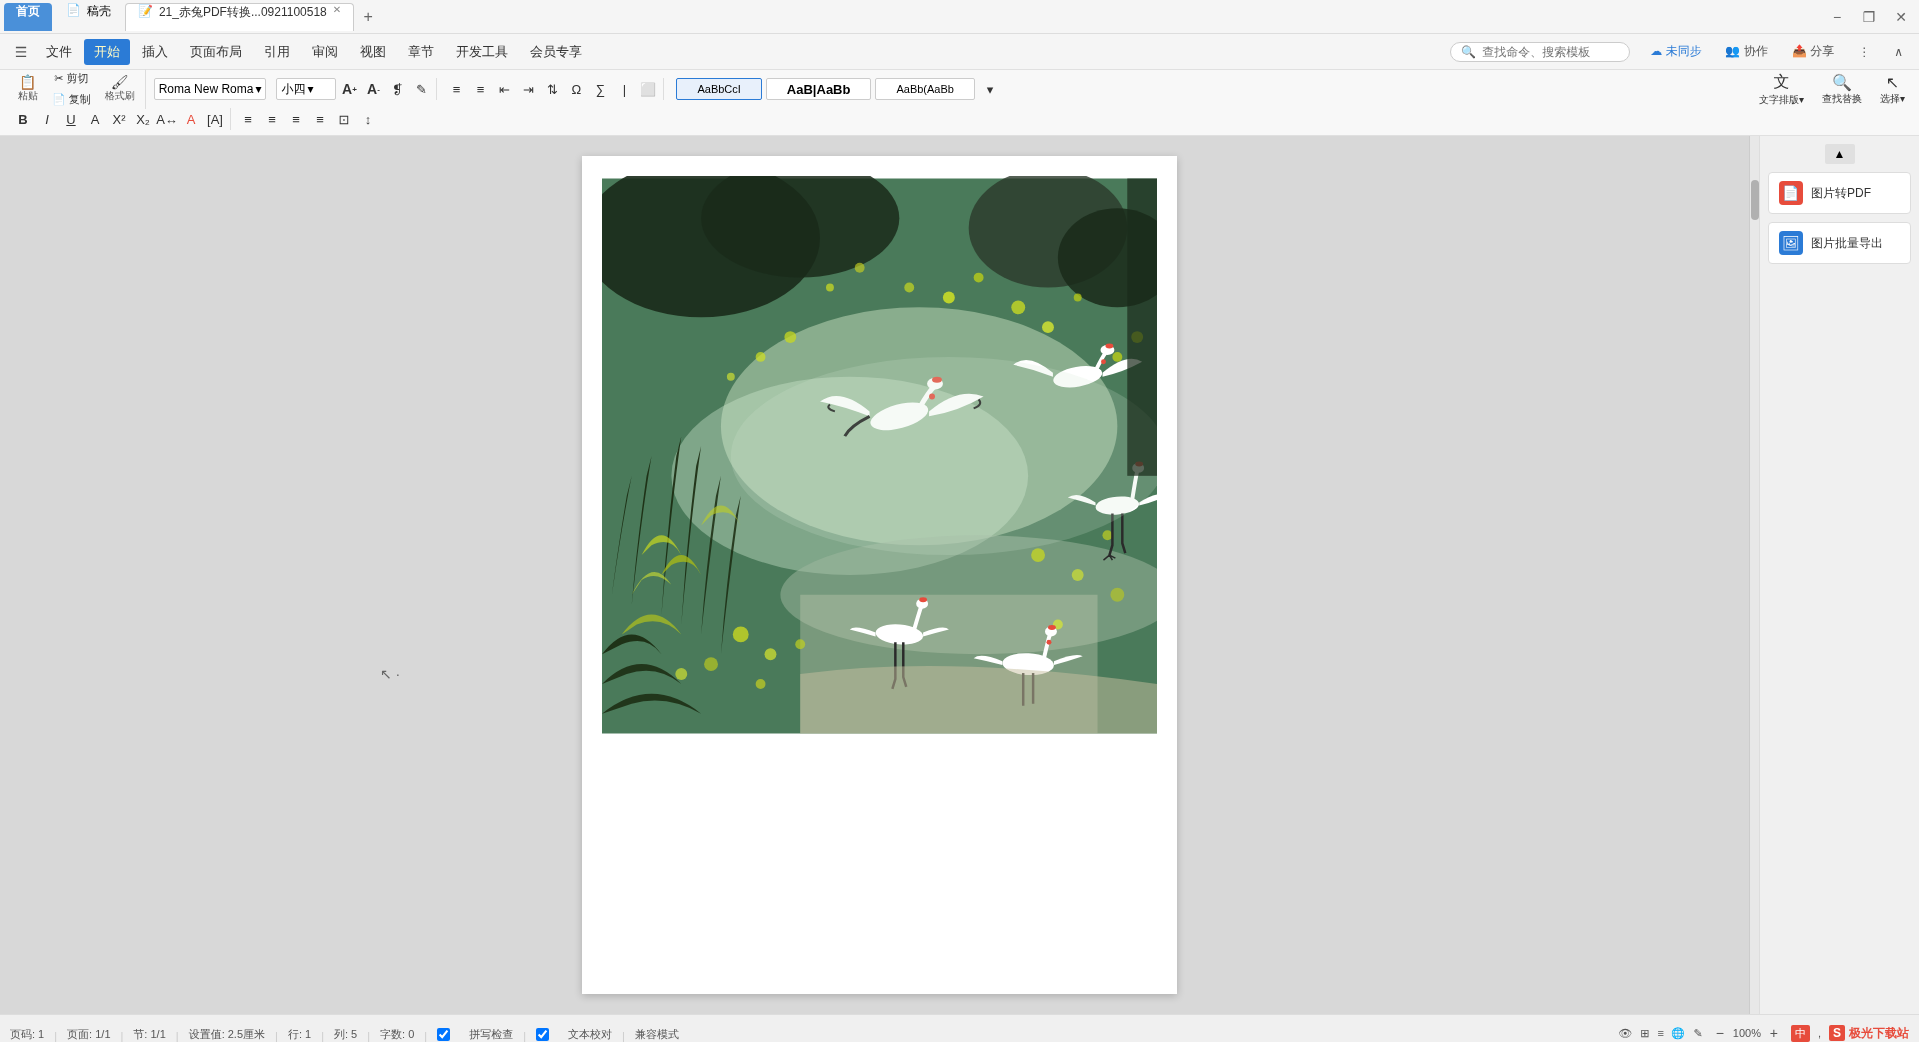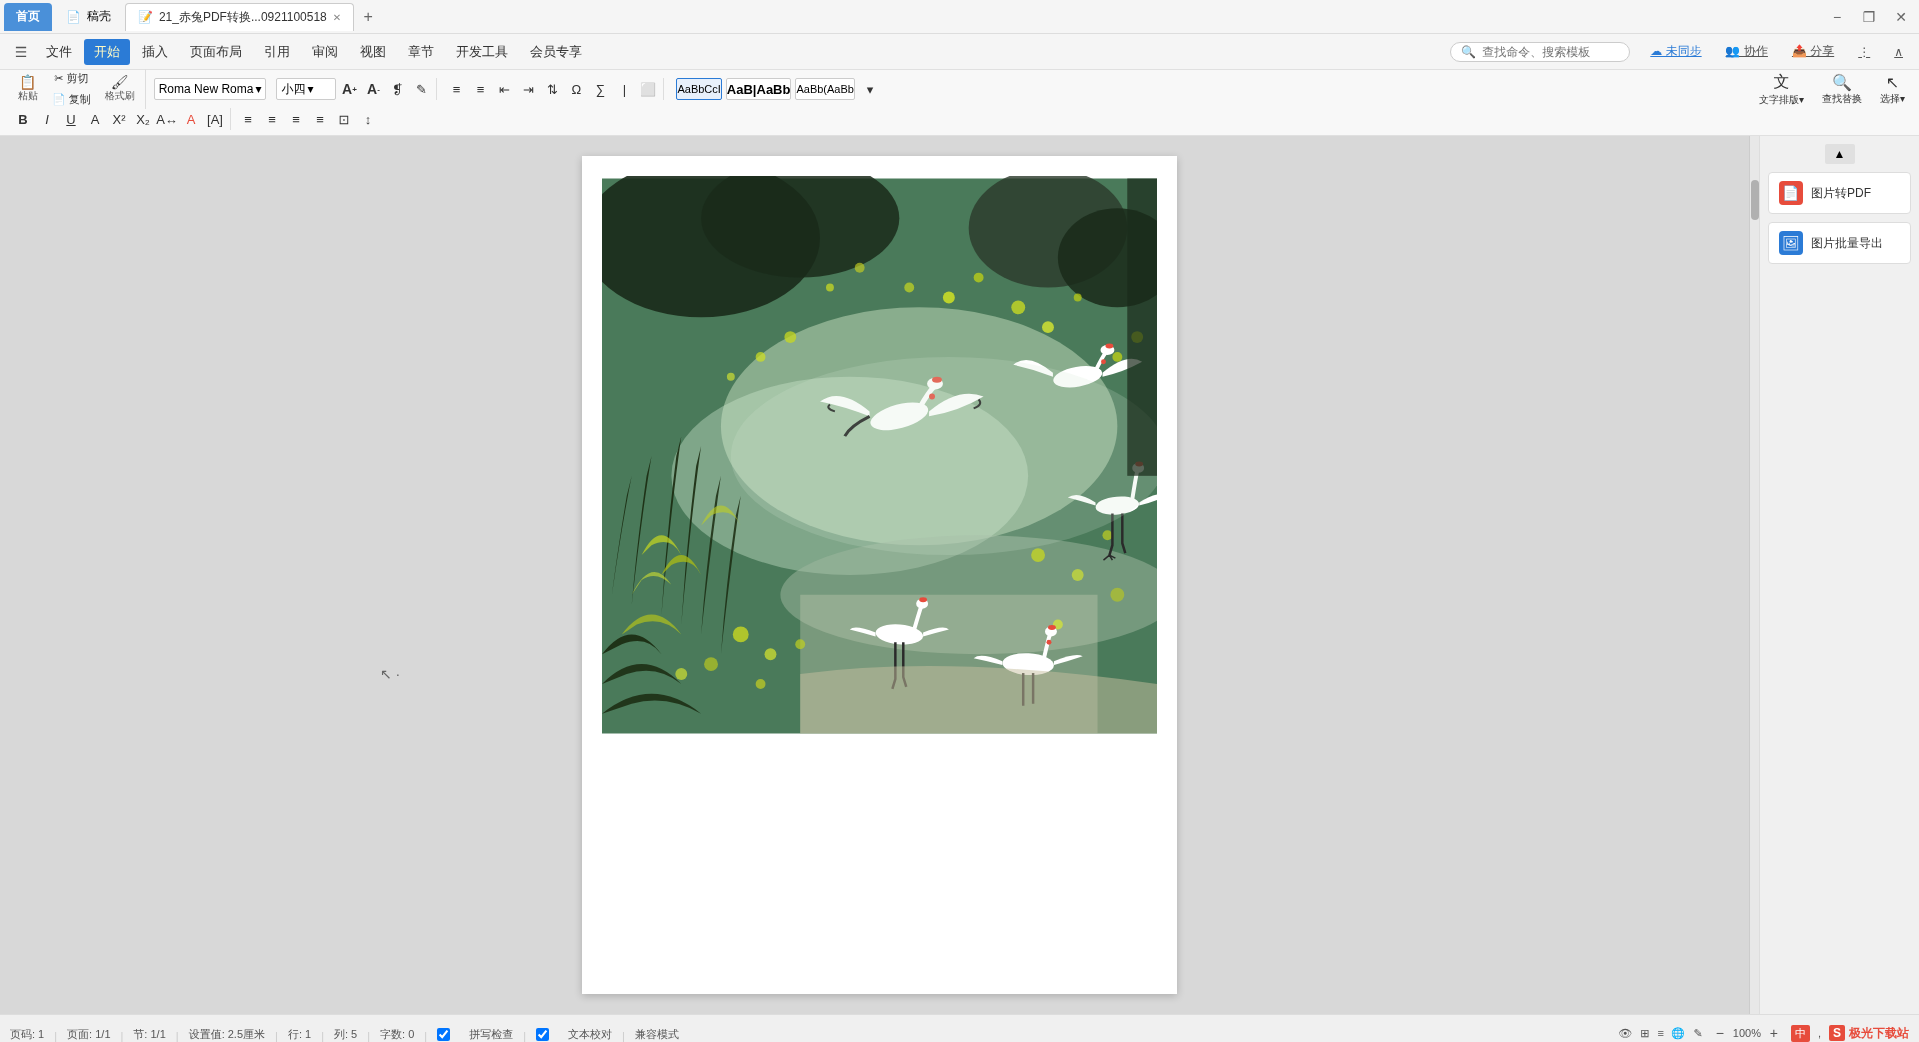--- a/index.html
+++ b/index.html
@@ -10,21 +10,20 @@
       height: 34px;
       background: #f5f5f5;
       display: flex;
       align-items: center;
       border-bottom: 1px solid #ddd;
       padding: 0 4px;
       user-select: none;
     }
     .tab {
       display: flex;
-      align-items: center;
       height: 28px;
       padding: 0 12px;
       font-size: 12px;
       border-radius: 4px 4px 0 0;
       cursor: pointer;
       margin-right: 2px;
       gap: 6px;
     }
     .tab.home {
       background: #4a90d9;
@@ -106,21 +105,20 @@
       align-items: center;
       gap: 8px;
       margin-left: 10px;
     }
     .action-btn {
       padding: 3px 8px;
       cursor: pointer;
       color: #555;
       font-size: 12px;
       border-radius: 3px;
-      text-decoration: underline;
     }
     .sync-btn { color: #2b7bd6; }
 
     
     #toolbar {
       height: 66px;
       background: #f8f8f8;
       border-bottom: 1px solid #e0e0e0;
       display: flex;
       flex-direction: column;
@@ -196,21 +194,21 @@
     
     .style-samples {
       display: flex;
       align-items: center;
       gap: 4px;
       margin-left: 8px;
     }
     .style-sample {
       border: 1px solid #ccc;
       border-radius: 2px;
-      padding: 1px 0;
+      padding: 1px 20px;
       font-size: 11px;
       cursor: pointer;
       background: white;
       height: 22px;
       display: flex;
       align-items: center;
     }
     .style-sample.active { border-color: #2b7bd6; background: #e8f0fb; }
 
     

